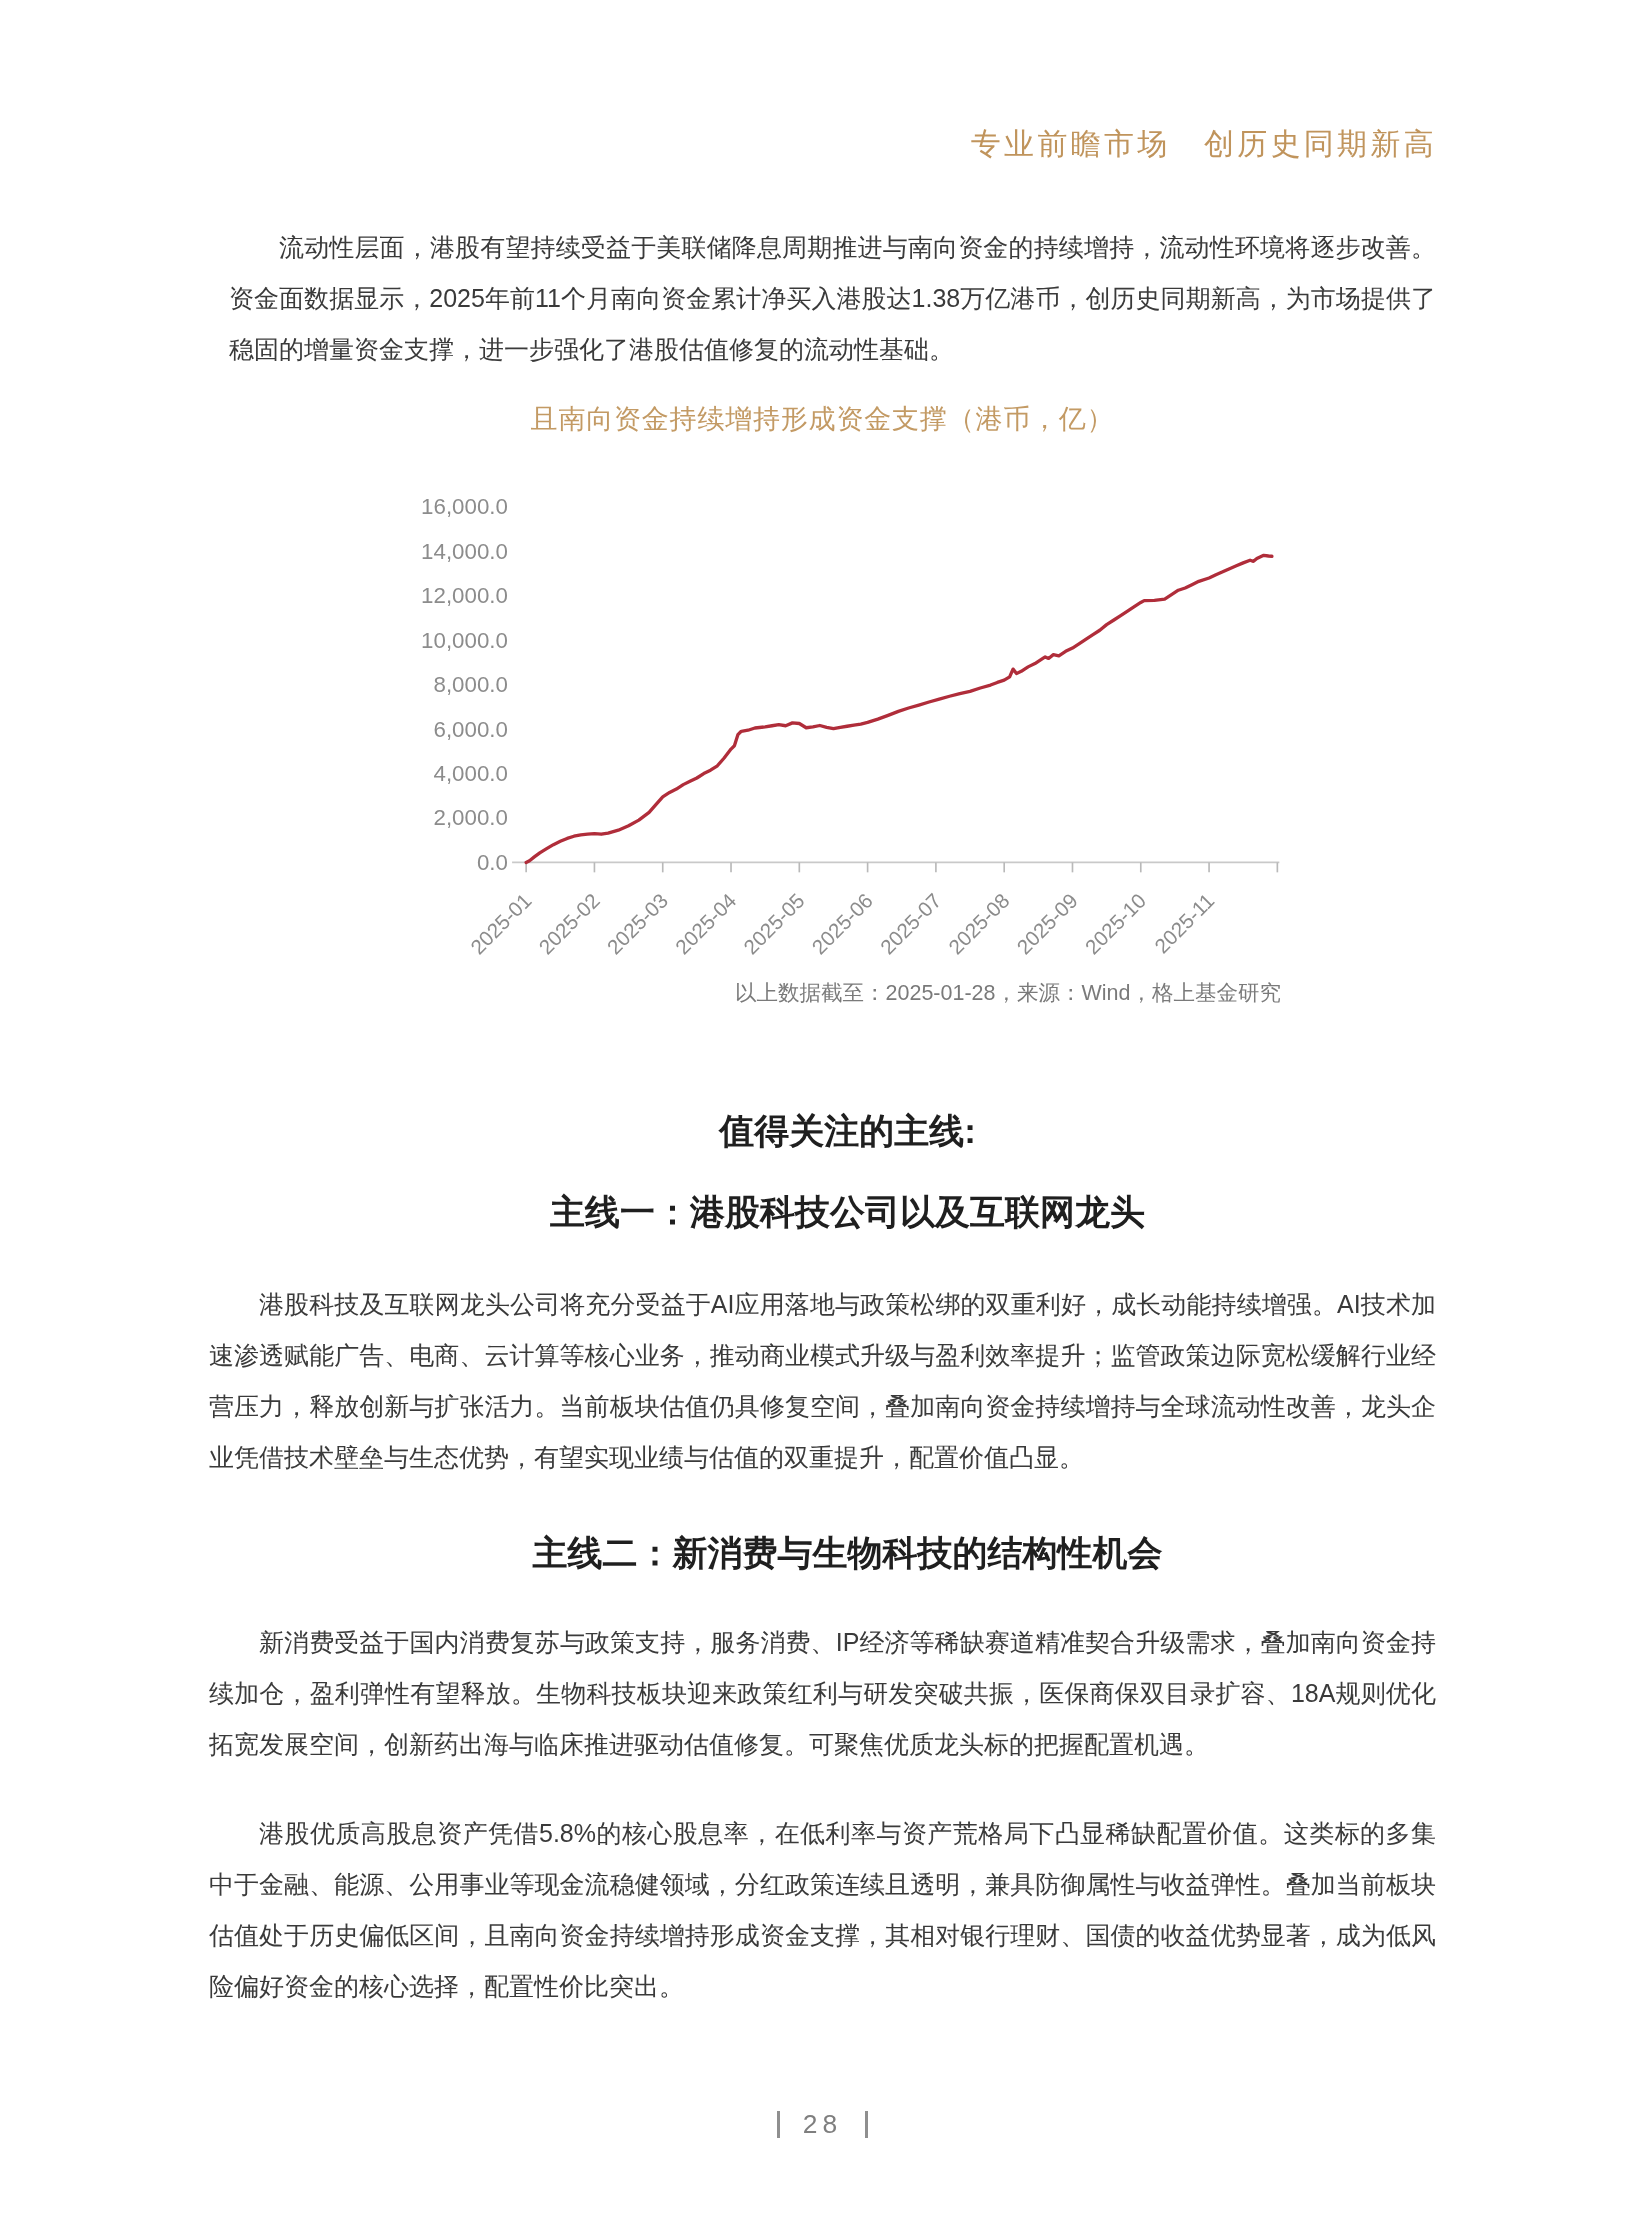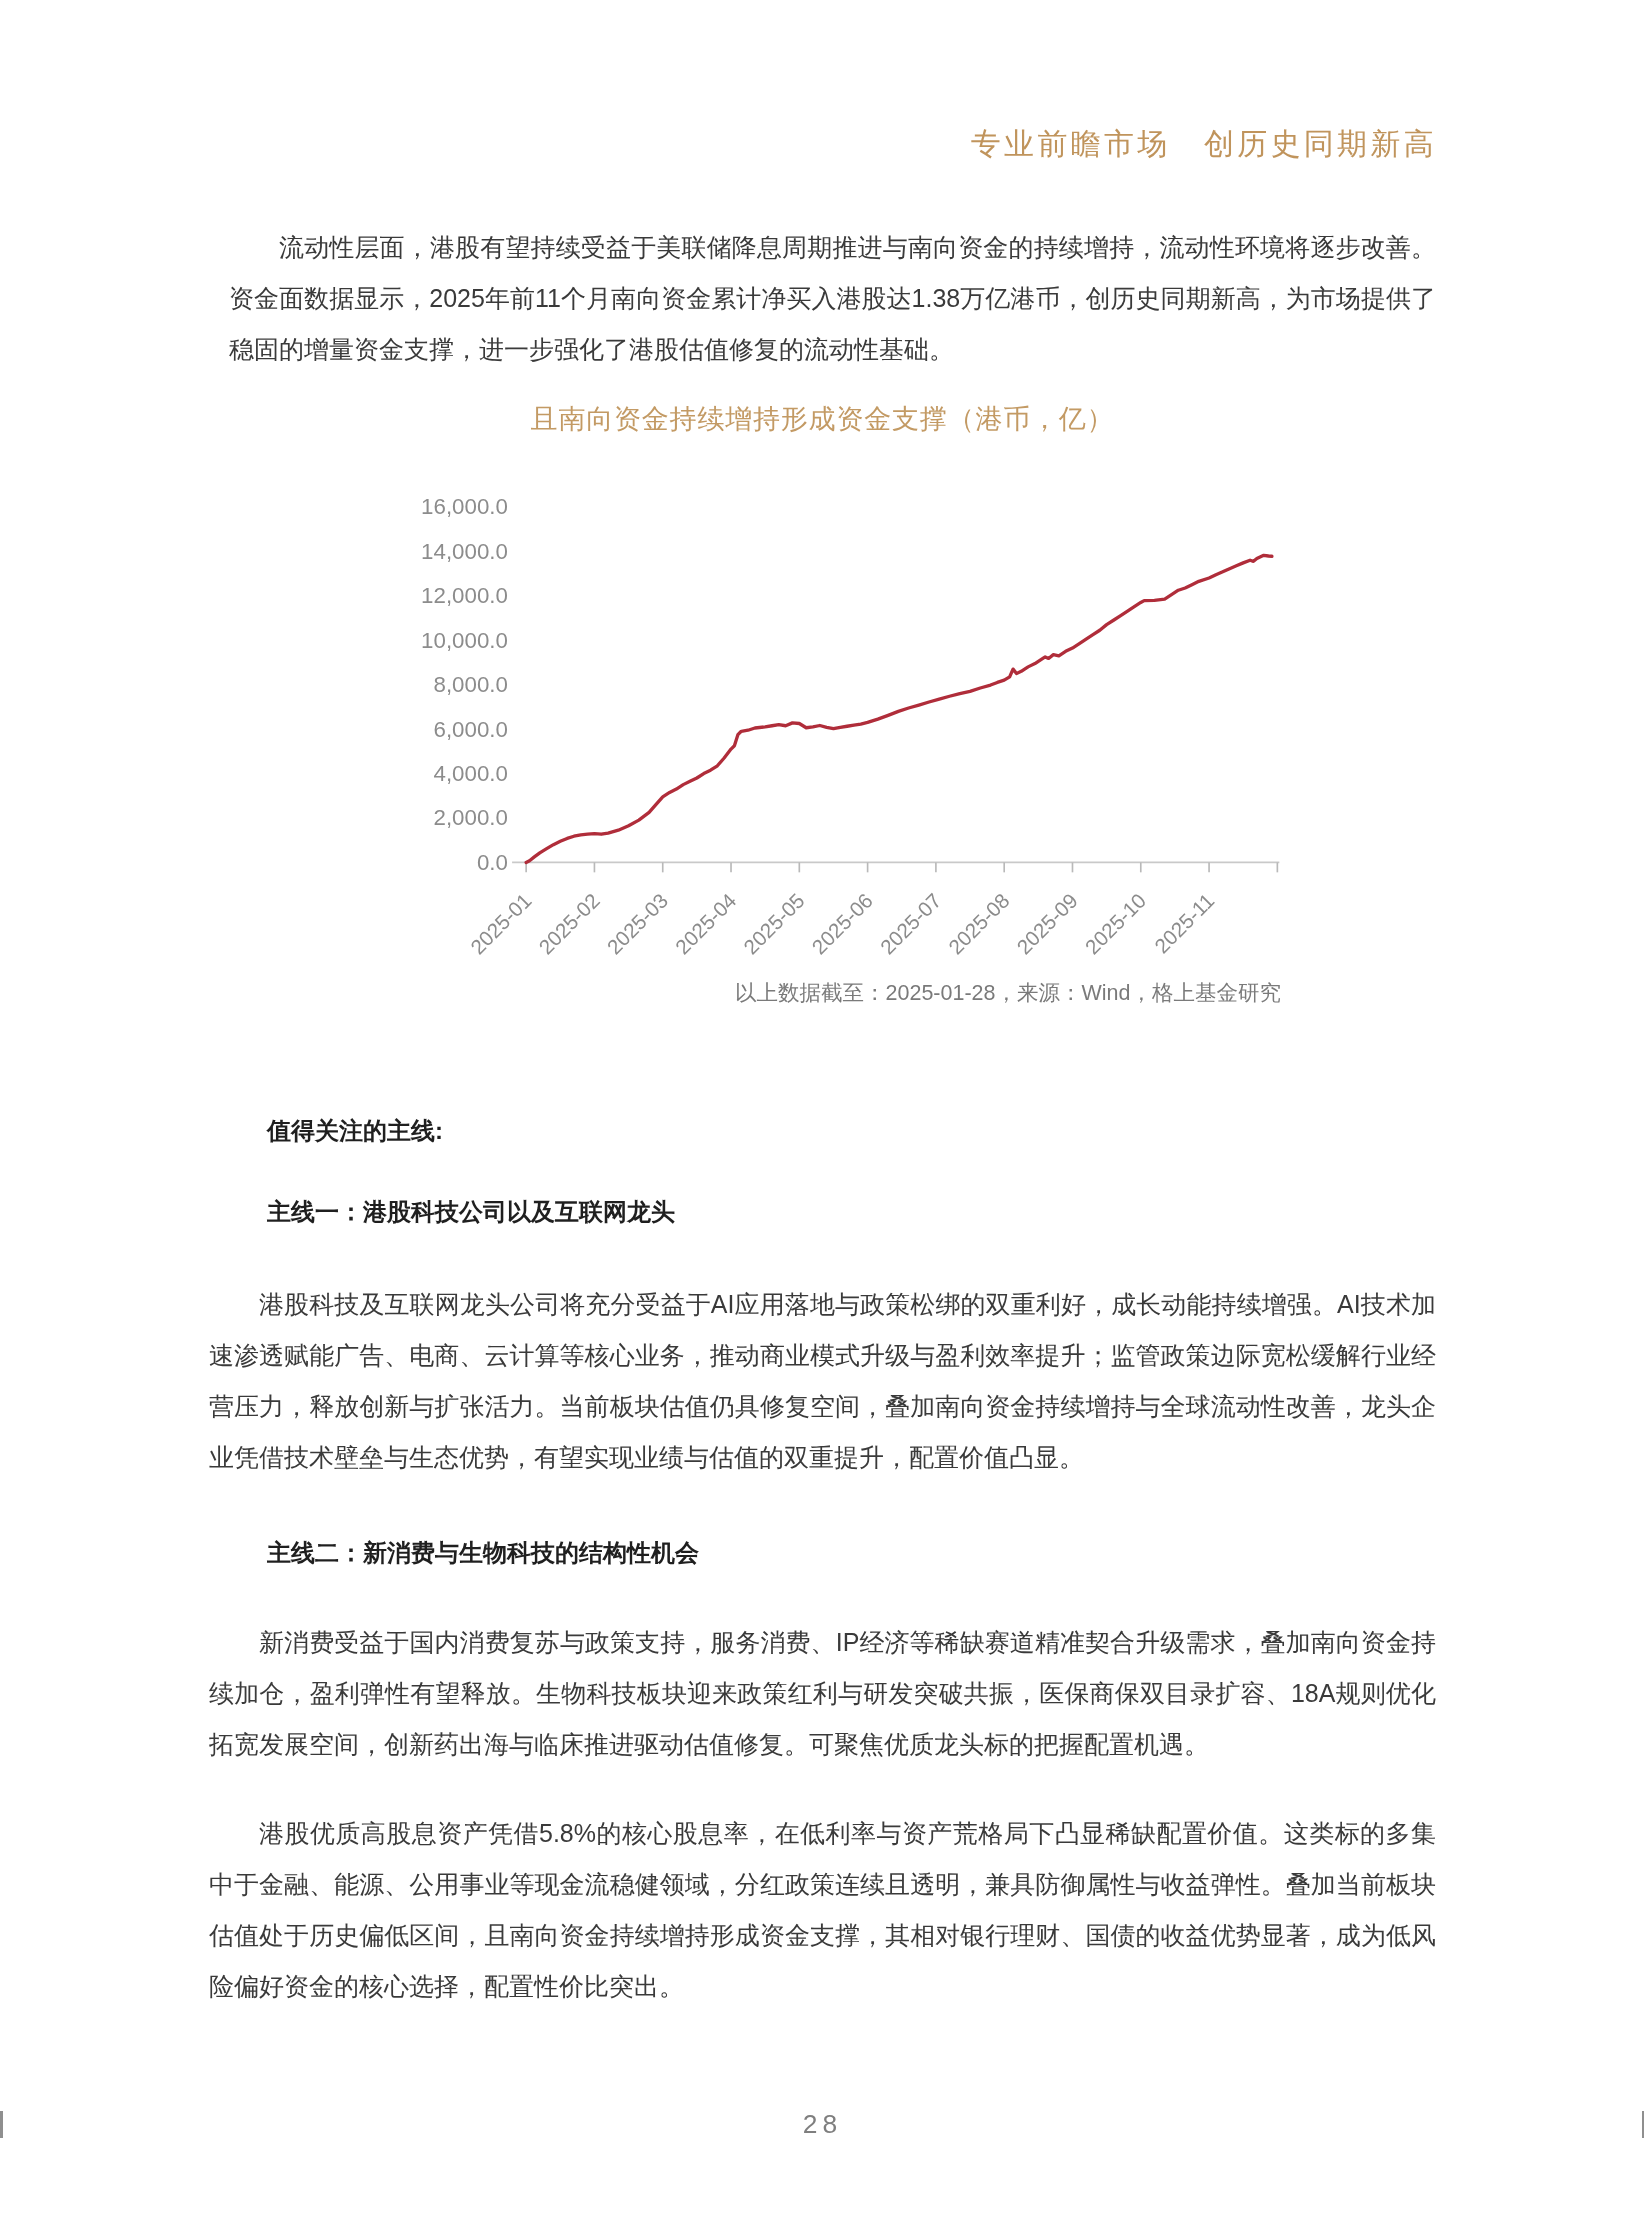--- a/index.html
+++ b/index.html
@@ -49,33 +49,34 @@
   .tick { stroke: #b9b9b9; stroke-width: 2; }
   .chart-caption {
     margin-left: 146px;
     width: 926px;
     font-size: 21.5px;
     line-height: 30px;
     text-align: right;
     color: #7a7a7a;
   }
   .lead-heading, .sub-heading {
-    margin: 8px;
+    margin: 0;
     padding-left: 50px;
-    font-size: 24px;
+    font-size: 35px;
     line-height: 38px;
     font-weight: bold;
     color: #1f1f1f;
+    text-align: center;
   }
   .page-footer {
     position: absolute;
     top: 2109px; left: 0;
     width: 100%;
     display: flex;
-    justify-content: space-between;
+    justify-content: center;
     align-items: center;
     gap: 23px;
   }
   .footer-bar { width: 2.5px; height: 26.4px; background: #8f8f8f; }
   .footer-num { font-size: 26.4px; letter-spacing: 5px; color: #7f7f7f; }
 </style>
 </head>
 <body>
 
 <div class="page-header">专业前瞻市场　创历史同期新高</div>

